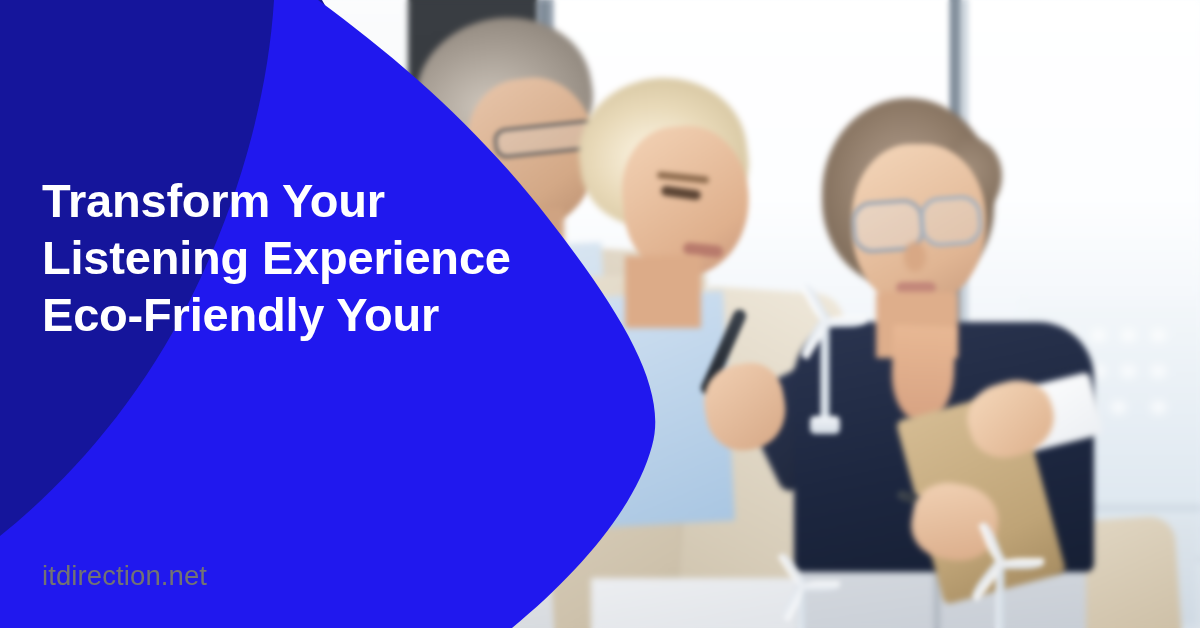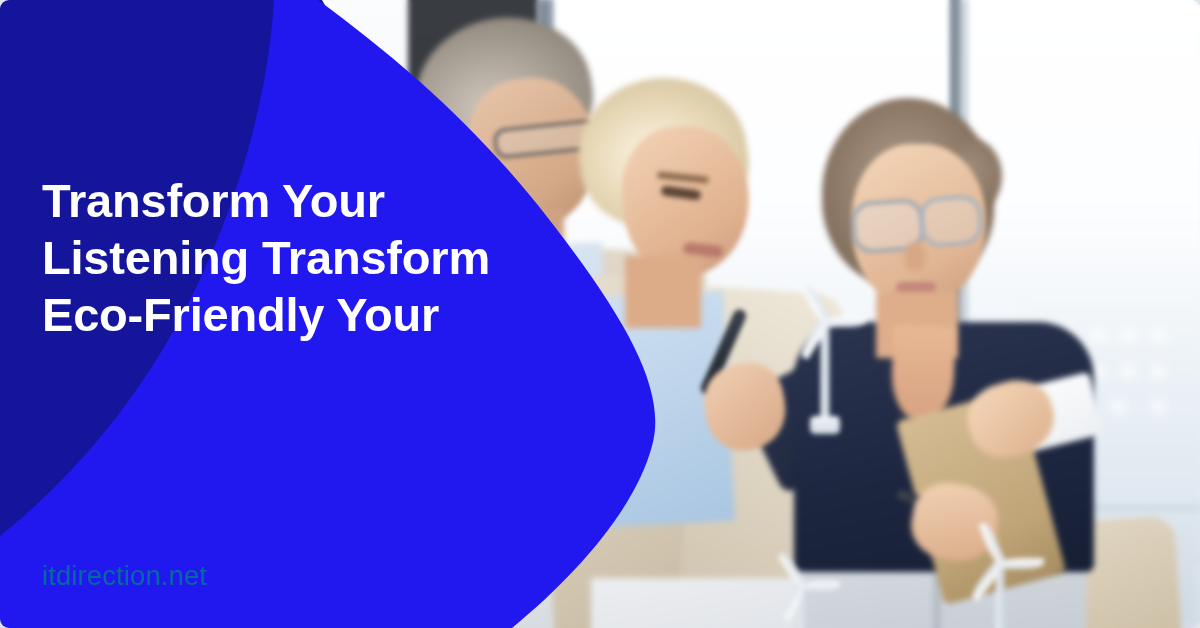--- a/index.html
+++ b/index.html
@@ -1,19 +1,19 @@
 <!DOCTYPE html>
 <html><head>
 <meta charset="utf-8">
 <style>
   * { margin:0; padding:0; box-sizing:border-box; }
   html,body { width:1200px; height:628px; overflow:hidden; }
   body { font-family:"Liberation Sans", sans-serif; background:#dfe7ee; }
 
-  .banner { position:relative; width:1200px; height:628px; overflow:hidden;border-radius:9px; }
+  .banner { position:relative; width:1200px; height:628px; overflow:hidden; }
 
   
   .photo { position:absolute; inset:0; overflow:hidden;
            background:linear-gradient(180deg,#fbfcfd 0%,#f4f7fa 42%,#e6ecf2 70%,#dfe6ed 100%); }
 
   
   .mullion { position:absolute; top:0; bottom:0; background:linear-gradient(90deg,#8d9aa8,#61707f 45%,#9aa6b3);
              opacity:.85; filter:blur(1.4px); }
   .m1 { left:537px; width:17px; }
   .m2 { left:949px; width:13px; top:-2px; }
@@ -354,19 +354,19 @@
     <path id="brightpath" d="M318,0 C400,60 480,130 548,218
                              C624,316 668,390 652,446
                              C636,506 580,572 512,628
                              L0,628 L0,536
                              C70,480 140,400 190,300
                              C238,204 268,98 274,0 Z" fill="#2018EE"></path>
   </svg>
 
   <div class="headline" style="color: rgb(255, 255, 255);">
     <span>Transform Your</span>
-    <span>Listening Transform</span>
+    <span>Listening Experience</span>
     <span>Eco-Friendly Your</span>
   </div>
 
-  <div class="site" style="color: #0369a1;">itdirection.net</div>
+  <div class="site" style="color: #737373;">itdirection.net</div>
 
 </div>
 
 </body></html>

